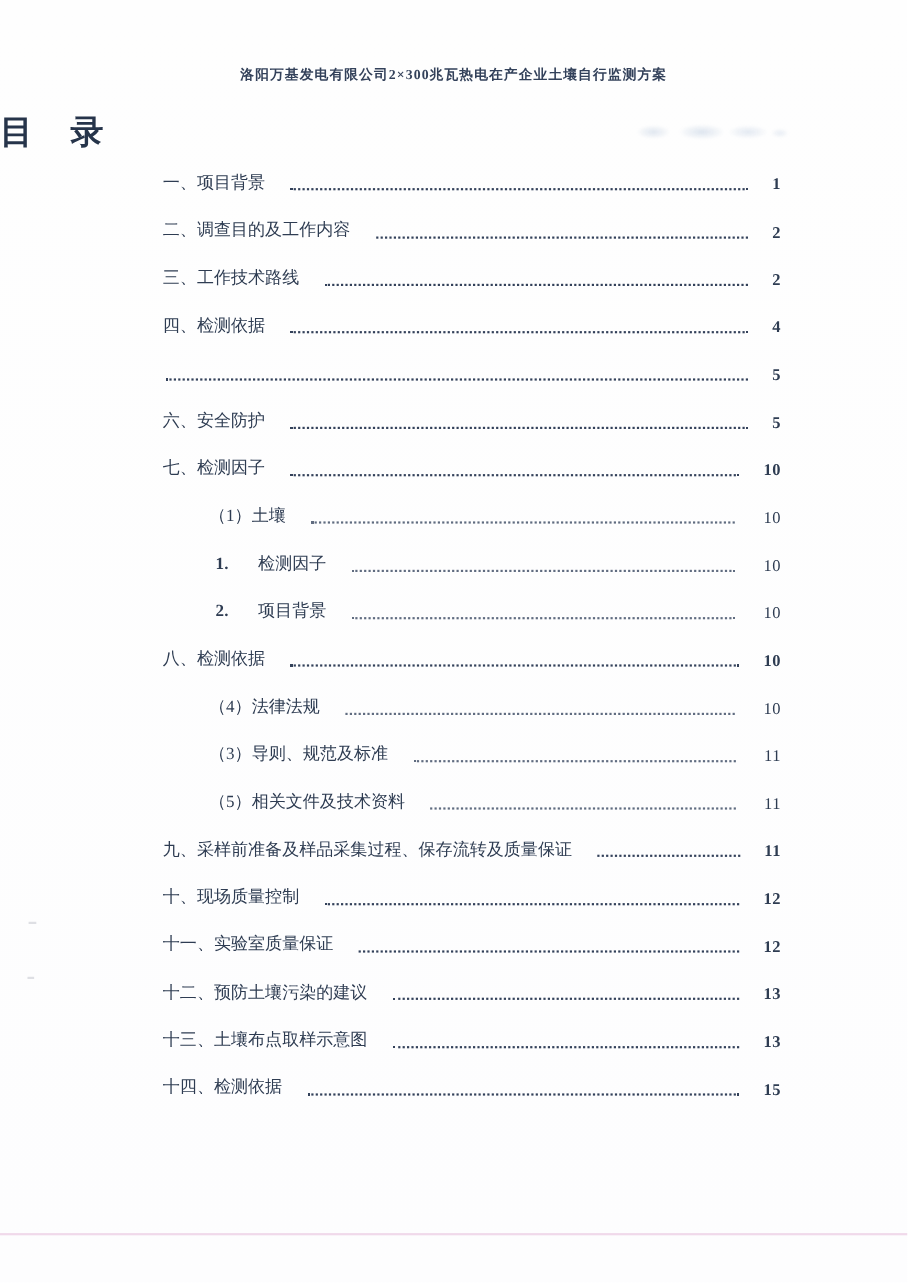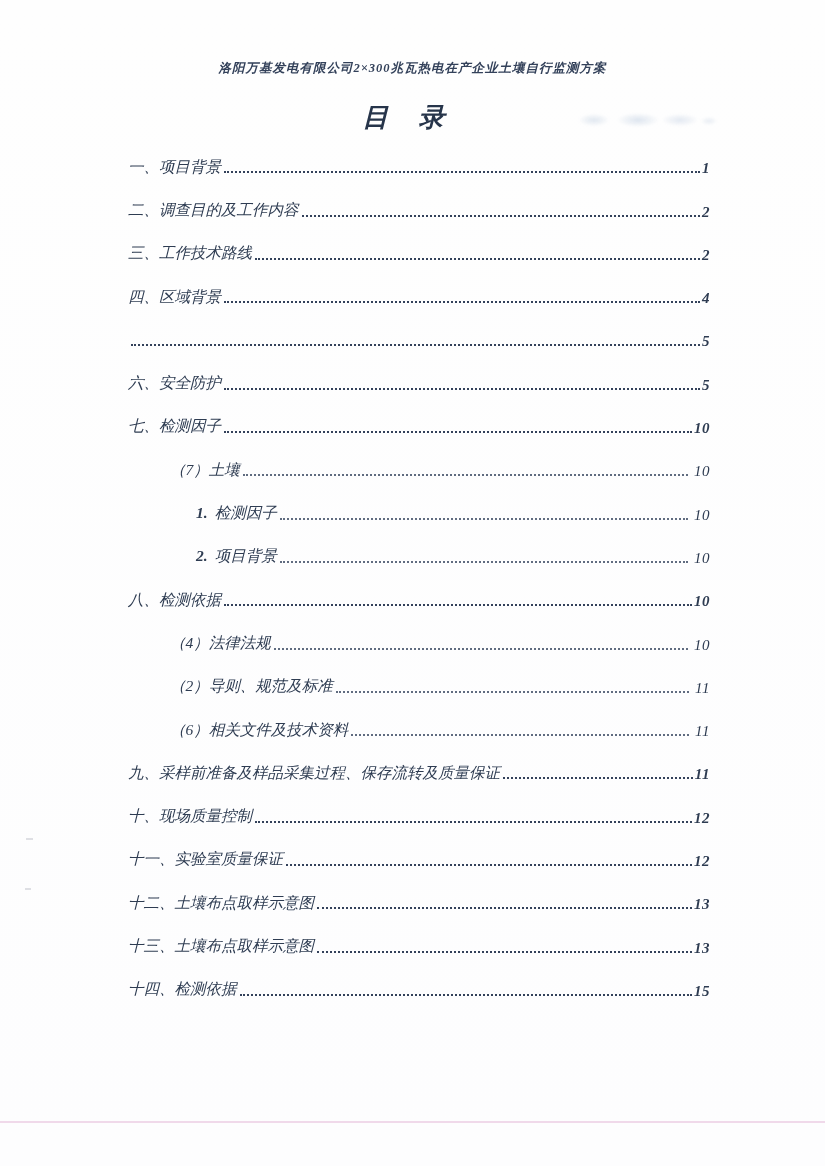--- a/index.html
+++ b/index.html
@@ -7,38 +7,36 @@
     width: 825px; height: 1166px;
     background: #ffffff;
     font-family: "Liberation Serif", "DejaVu Serif", serif;
     position: relative;
     overflow: hidden;
   }
   .page {
     position: absolute; inset: 0;
     background: linear-gradient(180deg, #fefefe 0%, #fdfdfe 100%);
     color: #2e3c52;
-    font-style: italic;
   }
   
   .doc-header {
     position: absolute;
     top: 60px; left: 0; right: 0;
     text-align: center;
     font-size: 12.5px;
     font-weight: 700;
     letter-spacing: 1px;
     color: #33415a;
   }
   
   .toc-title {
     position: absolute;
     top: 100px; left: 0; right: 16px;
-    text-align: center;
-    font-size: 26px;
+    font-size: 30px;
     font-weight: 700;
     letter-spacing: 2px;
     color: #26344a;
   }
   
   .bleed-artifact {
     position: absolute;
     top: 108px; left: 576px;
     width: 140px; height: 24px;
     background:
@@ -56,20 +54,21 @@
   }
   .toc-row {
     height: 43.3px;
     display: flex;
     align-items: flex-end;
     font-size: 15.5px;
     line-height: 1.2;
     padding-bottom: 12px;
     box-sizing: border-box;
     white-space: nowrap;
+    gap: 20px;
   }
   .toc-row .prefix { font-weight: 400; }
   .toc-row .label  { font-weight: 400; }
   .toc-row .leader {
     flex: 1 1 auto;
     min-width: 18px;
     border-bottom: 2px dotted #33415a;
     margin: 0 2px 3px 3px;
     height: 0;
   }
@@ -127,21 +126,21 @@
 
   <div class="toc-row level-0">
     <span class="prefix"></span>
     <span class="label">三、工作技术路线</span>
     <span class="leader"></span>
     <span class="page-num">2</span>
   </div>
 
   <div class="toc-row level-0">
     <span class="prefix"></span>
-    <span class="label">四、区域背景</span>
+    <span class="label">四、检测依据</span>
     <span class="leader"></span>
     <span class="page-num">4</span>
   </div>
 
   <div class="toc-row level-0">
     <span class="prefix"></span>
     <span class="leader"></span>
     <span class="page-num">5</span>
   </div>
 
@@ -154,21 +153,21 @@
 
   <div class="toc-row level-0">
     <span class="prefix"></span>
     <span class="label">七、检测因子</span>
     <span class="leader"></span>
     <span class="page-num">10</span>
   </div>
 
   <div class="toc-row level-1">
     <span class="prefix"></span>
-    <span class="label">（7）土壤</span>
+    <span class="label">（1）土壤</span>
     <span class="leader"></span>
     <span class="page-num">10</span>
   </div>
 
   <div class="toc-row level-2">
     <span class="prefix">1.</span>
     <span class="label">检测因子</span>
     <span class="leader"></span>
     <span class="page-num">10</span>
   </div>
@@ -189,28 +188,28 @@
 
   <div class="toc-row level-1">
     <span class="prefix"></span>
     <span class="label">（4）法律法规</span>
     <span class="leader"></span>
     <span class="page-num">10</span>
   </div>
 
   <div class="toc-row level-1">
     <span class="prefix"></span>
-    <span class="label">（2）导则、规范及标准</span>
+    <span class="label">（3）导则、规范及标准</span>
     <span class="leader"></span>
     <span class="page-num">11</span>
   </div>
 
   <div class="toc-row level-1">
     <span class="prefix"></span>
-    <span class="label">（6）相关文件及技术资料</span>
+    <span class="label">（5）相关文件及技术资料</span>
     <span class="leader"></span>
     <span class="page-num">11</span>
   </div>
 
   <div class="toc-row level-0">
     <span class="prefix"></span>
     <span class="label">九、采样前准备及样品采集过程、保存流转及质量保证</span>
     <span class="leader"></span>
     <span class="page-num">11</span>
   </div>
@@ -224,21 +223,21 @@
 
   <div class="toc-row level-0">
     <span class="prefix"></span>
     <span class="label">十一、实验室质量保证</span>
     <span class="leader"></span>
     <span class="page-num">12</span>
   </div>
 
   <div class="toc-row level-0">
     <span class="prefix"></span>
-    <span class="label">十二、土壤布点取样示意图</span>
+    <span class="label">十二、预防土壤污染的建议</span>
     <span class="leader"></span>
     <span class="page-num">13</span>
   </div>
 
   <div class="toc-row level-0">
     <span class="prefix"></span>
     <span class="label">十三、土壤布点取样示意图</span>
     <span class="leader"></span>
     <span class="page-num">13</span>
   </div>

